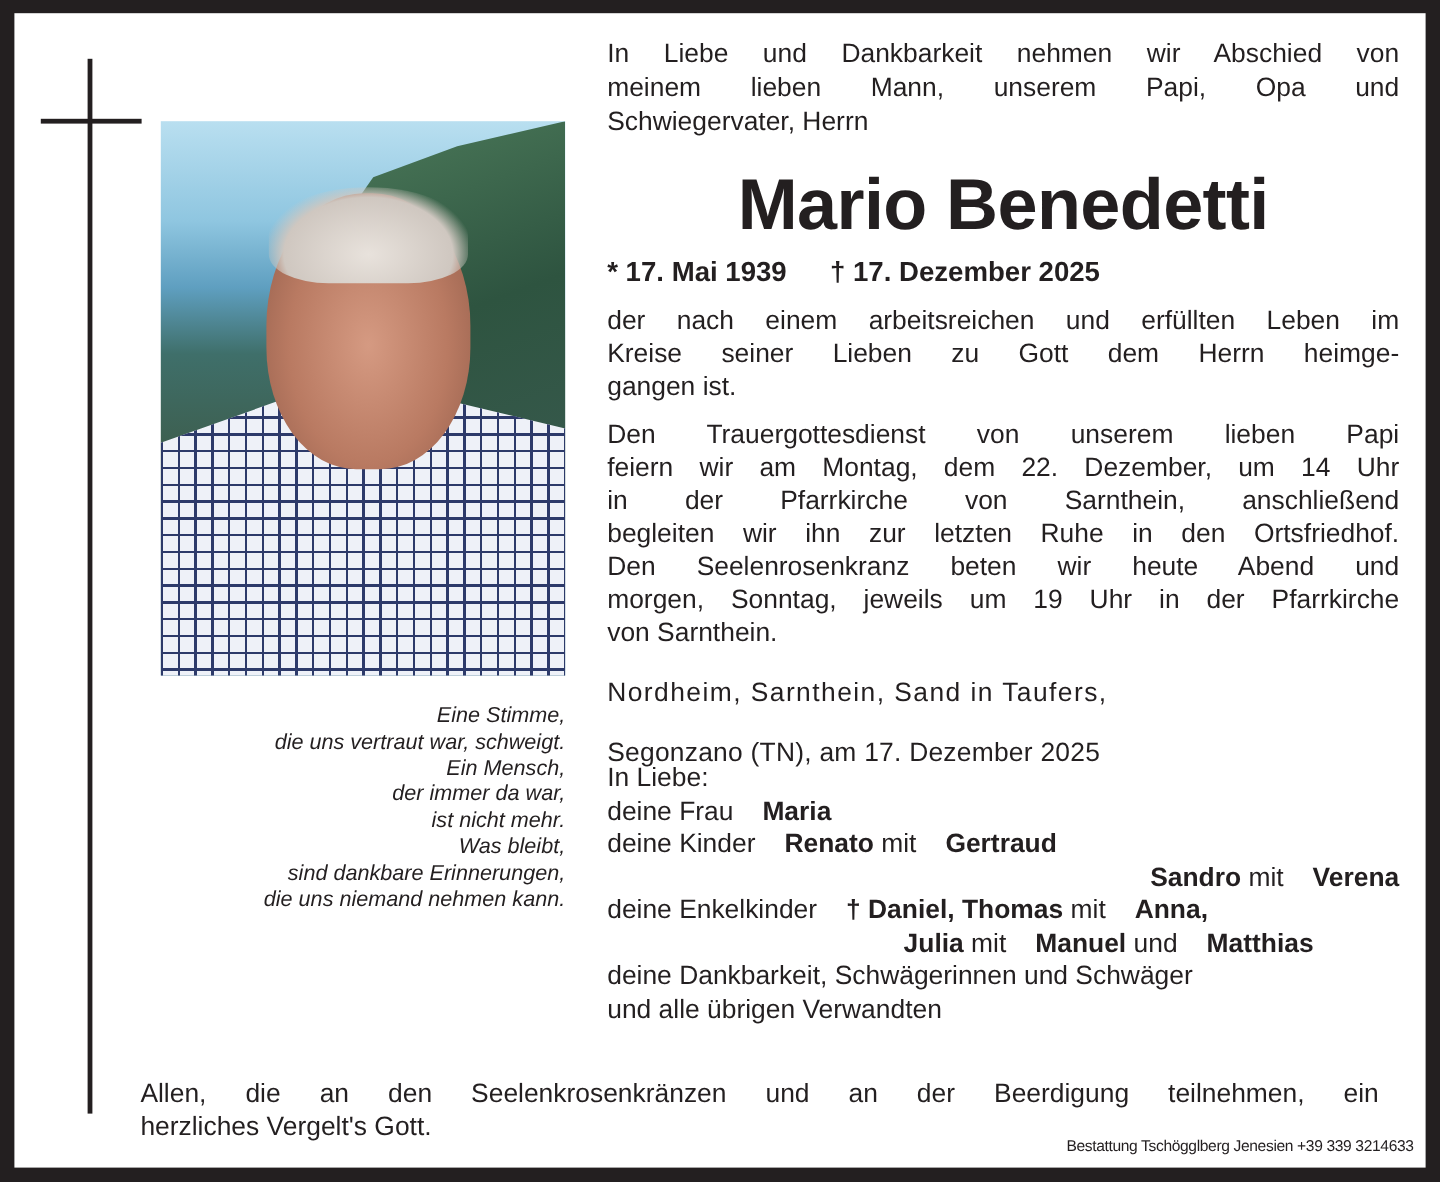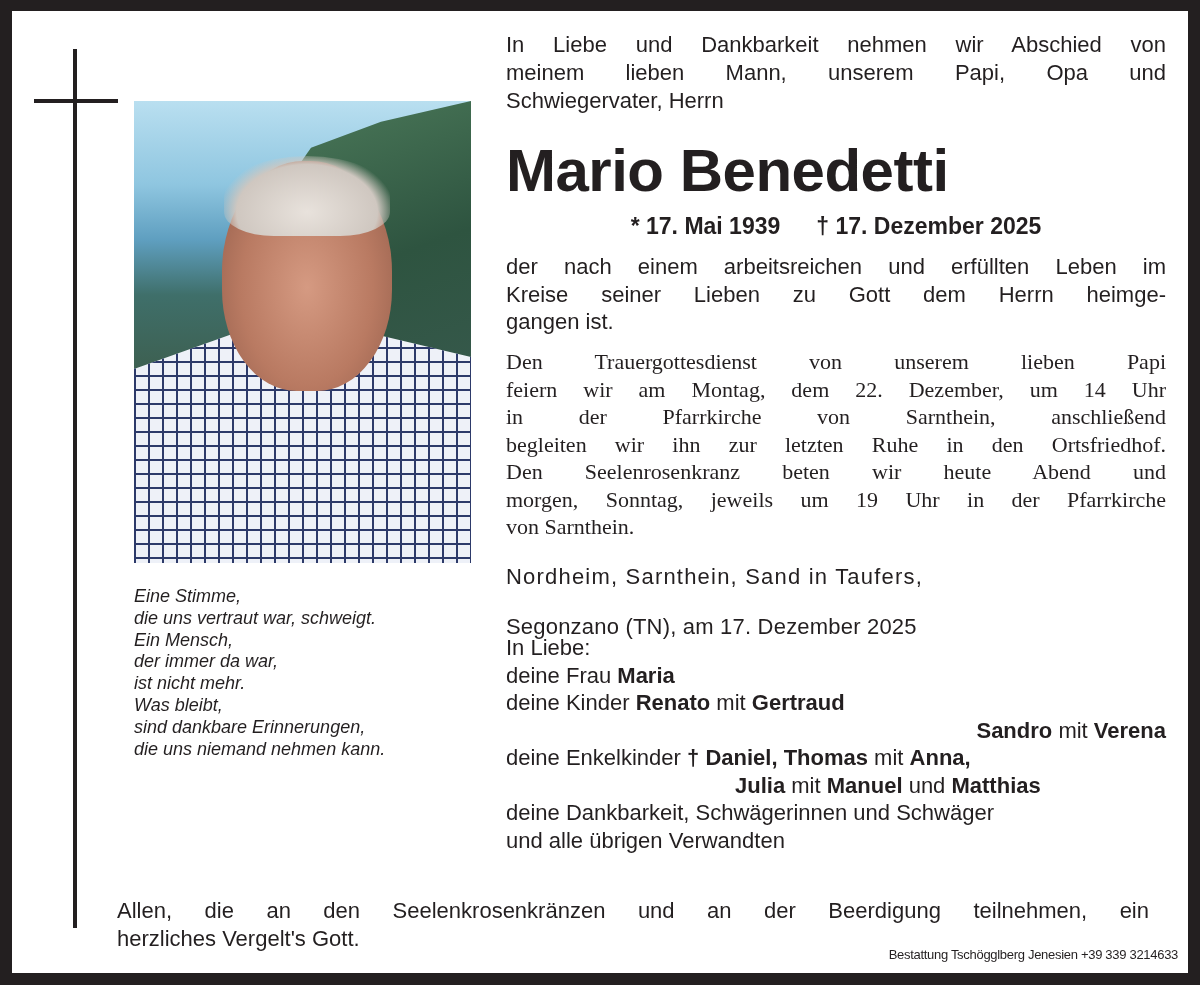--- a/index.html
+++ b/index.html
@@ -49,52 +49,52 @@
   .photo .shirt {
     position: absolute; left: 0; top: 232px; width: 337px; height: 240px;
     background-color: #eef1f8;
     background-image:
       repeating-linear-gradient(0deg, #2d3a6a 0 2px, transparent 2px 14px),
       repeating-linear-gradient(90deg, #2d3a6a 0 2px, transparent 2px 14px);
     clip-path: polygon(0 15%, 30% 0, 45% 12%, 55% 14%, 70% 0, 100% 10%, 100% 100%, 0 100%);
   }
   .poem {
     position: absolute; left: 134px; top: 586px; width: 337px;
-    text-align: left;
+    text-align: right;
     font-style: italic; font-size: 18px; line-height: 21.8px;
   }
   .poem div { white-space: nowrap; }
 
   .col {
     position: absolute; left: 506px; width: 660px;
     font-size: 22px;
   }
   .intro {
     top: 31px; line-height: 28px;
     text-align: justify; text-align-last: left;
   }
   .name {
     position: absolute; left: 506px; top: 131px; width: 660px;
-    text-align: left; font-weight: bold; font-size: 60px; line-height: 80px;
+    text-align: center; font-weight: bold; font-size: 60px; line-height: 80px;
     letter-spacing: -0.5px;
   }
   .dates {
     position: absolute; left: 506px; top: 210px; width: 660px;
-    text-align: center; font-weight: bold; font-size: 23px; line-height: 32px;
+    text-align: left; font-weight: bold; font-size: 23px; line-height: 32px;
   }
   .dates span { display: inline-block; }
   .dates .gap { width: 36px; }
   .p1 { top: 253px; line-height: 27.5px; text-align: justify; }
-  .p2 { top: 348px; line-height: 27.5px; text-align: justify; font-family: Liberation Serif, serif; }
+  .p2 { top: 348px; line-height: 27.5px; text-align: justify; }
   .p2 .l, .p1 .l { display: block; text-align: justify; text-align-last: justify; }
   .p2 .l.last, .p1 .l.last { text-align-last: left; }
   .place { top: 563px; line-height: 27.5px; letter-spacing: 1.2px; }
   .place .l2 { letter-spacing: 0.2px; margin-top: 22px; }
   .family { top: 634px; line-height: 27.5px; }
-  .family b { font-weight: bold; }
+  .family b { font-weight: bold; margin-left: 18px; }
   .indent1 { padding-left: 164px; text-align: right; }
   .indent2 { padding-left: 229px; }
 
   .closing {
     position: absolute; left: 117px; top: 897px; width: 1032px;
     font-size: 22px; line-height: 28px;
   }
   .closing .l1 { display: block; text-align: justify; text-align-last: justify; }
   .footer {
     position: absolute; right: 22px; top: 946px;

